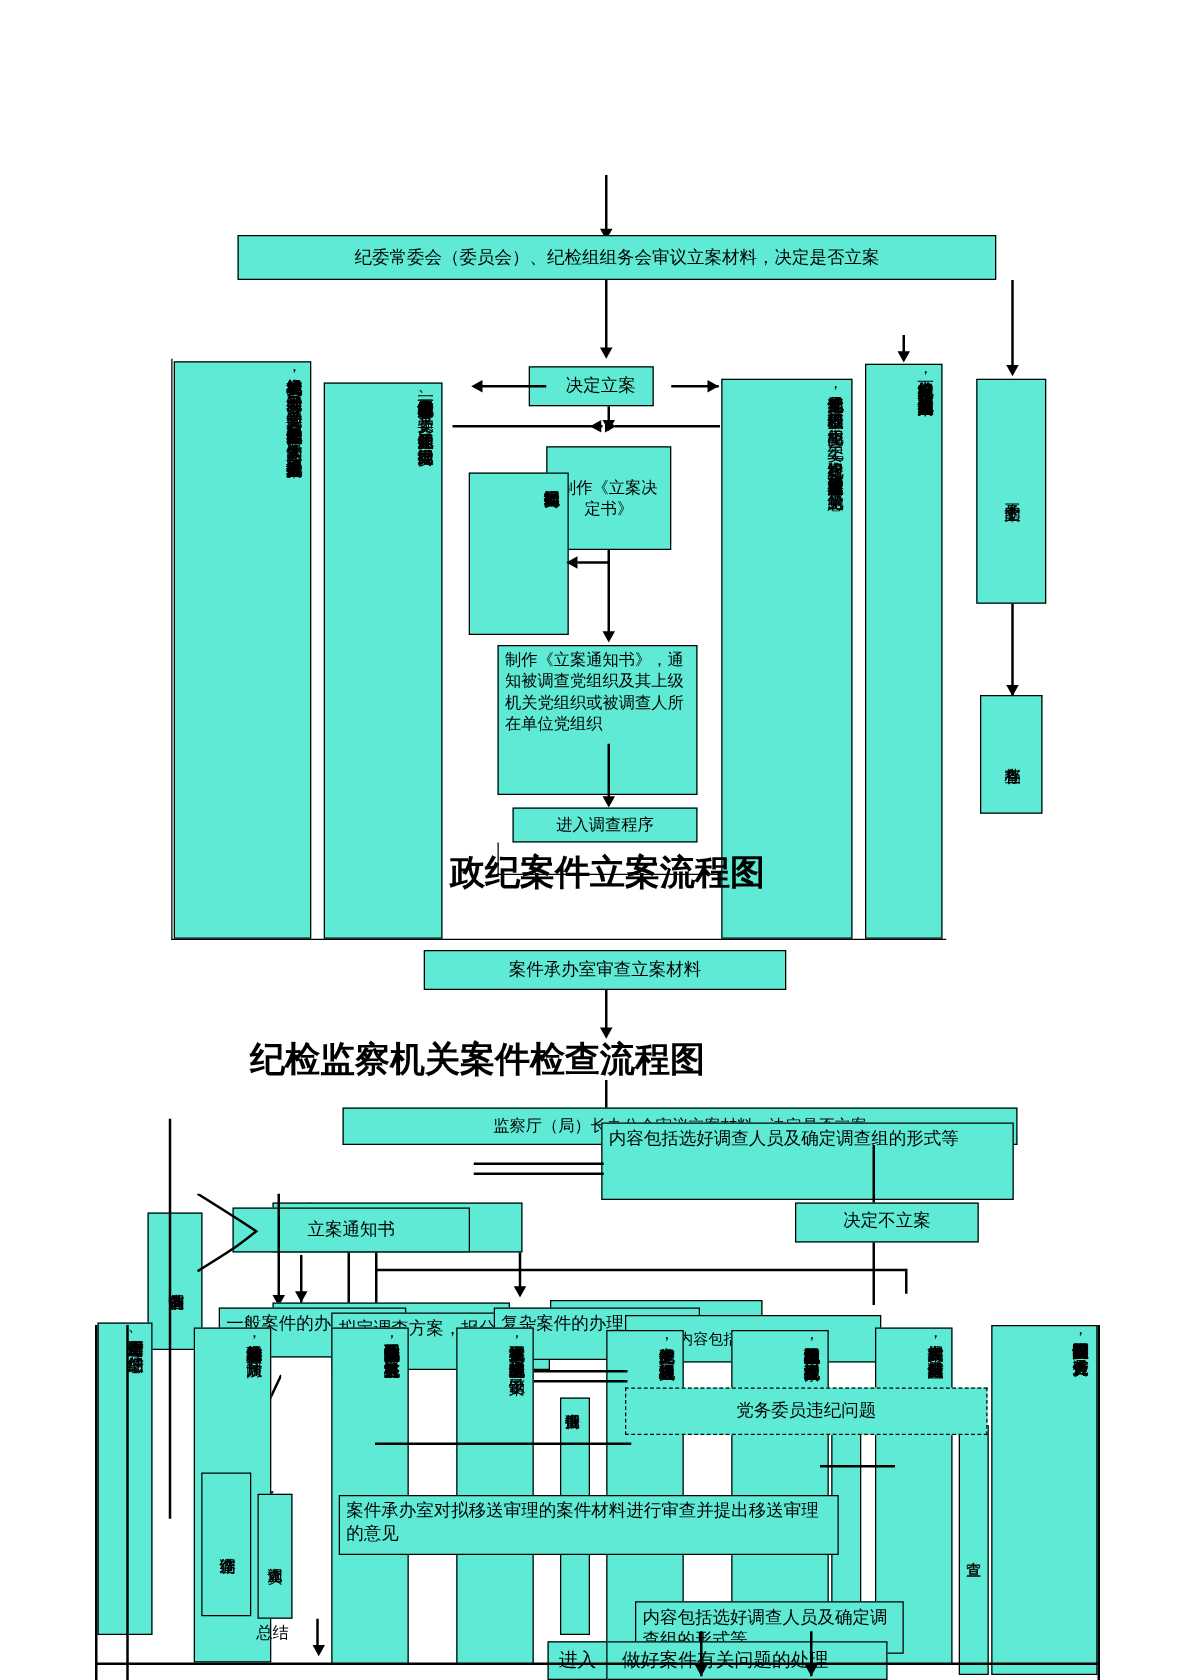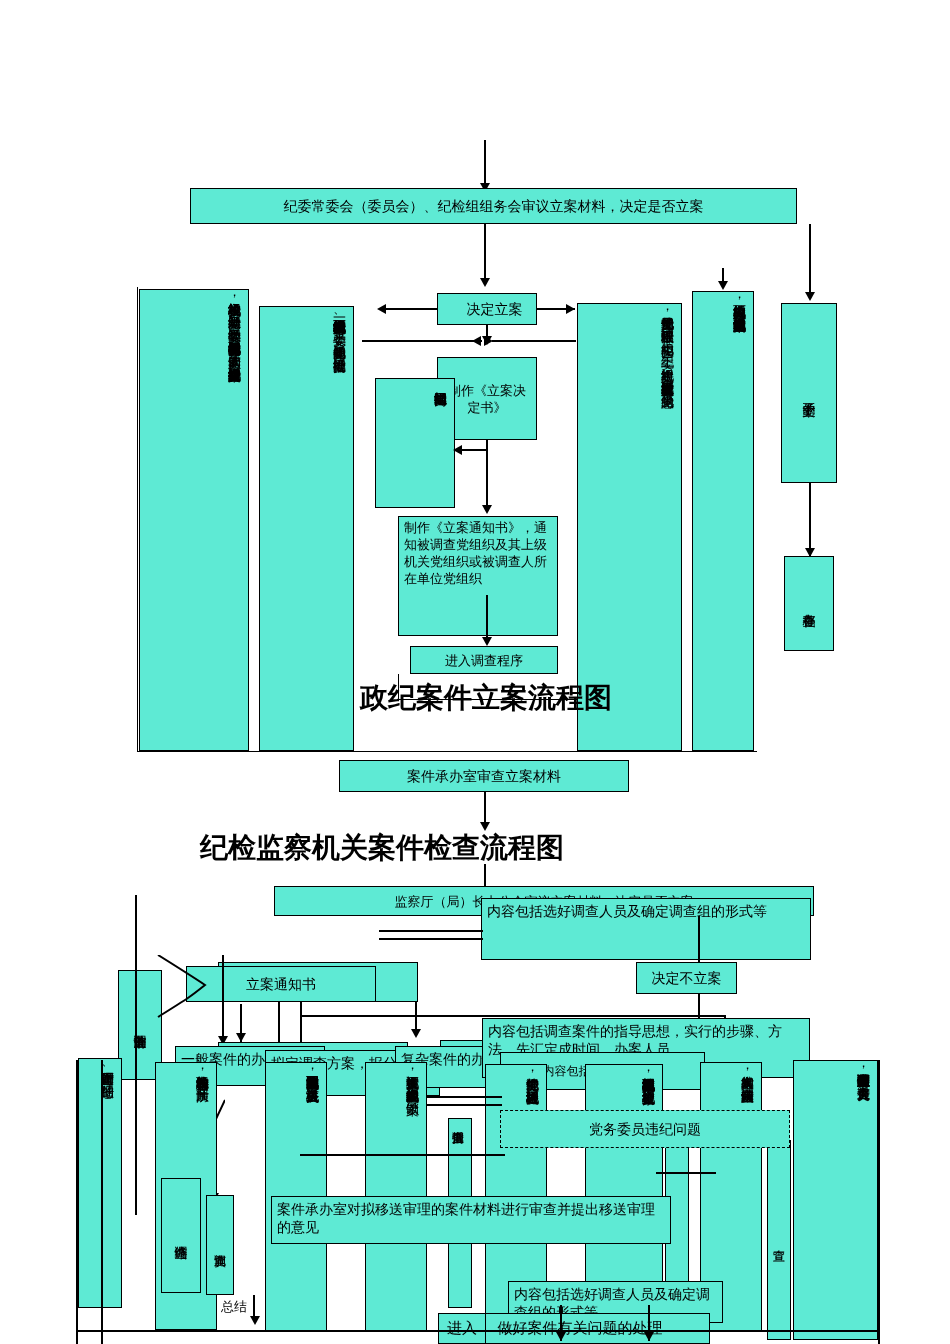--- a/index.html
+++ b/index.html
@@ -56,21 +56,21 @@
   <div class="node nb" style="left:137px;top:751px;width:620px;height:0;border-top:1px solid #000;"></div>
 
   <div class="node vert pad f13" style="left:139px;top:289px;width:110px;height:462px;">
     <span>经本级纪检机关初步核实，涉及同级党委（党组）、同级党委常委委员、与同级党委常务委员同职级的党委委员的违纪问题，认为需要立案的，经报告同级党委后报上一级纪委决定立案</span>
   </div>
 
   <div class="node vert pad f13" style="left:259px;top:306px;width:95px;height:445px;">
     <span>经本级纪检机关初步核实认为需要立案的下一级党组织、党委委员、党务委员违纪问题，报同级党委批准</span>
   </div>
 
-  <div class="node ctr f14" style="left:437px;top:293px;width:100px;height:32px;padding-left:15px;">
+  <div class="node ctr f14" style="left:423px;top:293px;width:100px;height:32px;padding-left:15px;">
     <span>决定立案</span>
   </div>
 
   <div class="ln hl2" style="left:385px;top:308px;width:52px;"></div>
   <div class="arr-l" style="left:377px;top:304px;"></div>
 
   <div class="ln hl2" style="left:537px;top:308px;width:38px;"></div>
   <div class="arr-r" style="left:566px;top:304px;"></div>
 
   <div class="ln hl2" style="left:362px;top:340px;width:120px;"></div>
@@ -151,21 +151,21 @@
     <span>监察厅（局）长办公会审议立案材料，决定是否立案</span>
   </div>
 
 
   <div class="node pad f14 tl" style="left:481px;top:898px;width:330px;height:62px;">
     <span>内容包括选好调查人员及确定调查组的形式等</span>
   </div>
   <div class="ln hl2" style="left:379px;top:930px;width:104px;"></div>
   <div class="ln hl2" style="left:379px;top:938px;width:104px;"></div>
 
-  <div class="node ctr f14" style="left:636px;top:962px;width:101px;height:32px;">
+  <div class="node ctr f14" style="left:636px;top:962px;width:147px;height:32px;font-family:Liberation Mono, monospace;">
     <span>决定不立案</span>
   </div>
   <div class="ln vl2" style="left:698px;top:916px;height:46px;"></div>
   <div class="ln vl2" style="left:698px;top:994px;height:50px;"></div>
 
   <div class="ln vl2" style="left:247px;top:962px;height:16px;"></div>
   <div class="arr-d" style="left:243px;top:971px;"></div>
 
   <div class="node ctr f14" style="left:218px;top:962px;width:200px;height:40px;"></div>
   <div class="node ctr f14" style="left:186px;top:966px;width:190px;height:36px;">
@@ -204,43 +204,40 @@
 
   <div class="node ctr f14" style="left:440px;top:1040px;width:170px;height:44px;"></div>
   <div class="node pad f14" style="left:395px;top:1046px;width:165px;height:42px;">
     <span>复杂案件的办理</span>
   </div>
   <div class="ln hl2" style="left:300px;top:1015px;width:425px;"></div>
   <div class="ln vl2" style="left:724px;top:1015px;height:20px;"></div>
   <div class="arr-d" style="left:411px;top:1029px;"></div>
   <div class="ln vl2" style="left:415px;top:1002px;height:30px;"></div>
 
-  <div class="node pad f14 tl" style="left:482px;top:1018px;width:328px;height:60px;">
-    <span>内容包括调查案件的指导思想，实行的步骤、方法、先汇定成时间、办案人员</span>
-  </div>
 
   <div class="node pad f12 ctr" style="left:500px;top:1052px;width:205px;height:38px;">
     <span>内容包括案情案件材料</span>
   </div>
 
   <div class="node vert pad f13" style="left:78px;top:1058px;width:44px;height:250px;">
     <span>对调查工作进行全面、仔细的总结</span>
   </div>
 
   <div class="node vert pad f13" style="left:155px;top:1062px;width:62px;height:268px;">
     <span>协助发案单位总结经验教训，开展预防</span>
   </div>
 
   <div class="node vert pad f12 ctr" style="left:206px;top:1195px;width:28px;height:100px;">
     <span>调查实施</span>
   </div>
   <div class="node vert pad f13 ctr" style="left:161px;top:1178px;width:40px;height:115px;">
     <span>调查终结</span>
   </div>
-  <div class="node nb f13" style="left:205px;top:1298px;width:40px;height:24px;margin-left:16px;">
+  <div class="node nb f13" style="left:205px;top:1298px;width:40px;height:24px;">
     <span>总结</span>
   </div>
   <div class="arr-d" style="left:250px;top:1316px;"></div>
   <div class="ln vl2" style="left:253px;top:1295px;height:24px;"></div>
 
   <div class="node vert pad f13" style="left:265px;top:1062px;width:62px;height:270px;">
     <span>不属于监察机关职责范围或涉及违法犯罪的，移送有关机关或司法机关</span>
   </div>
 
   <div class="node vert pad f13" style="left:365px;top:1062px;width:62px;height:270px;">

